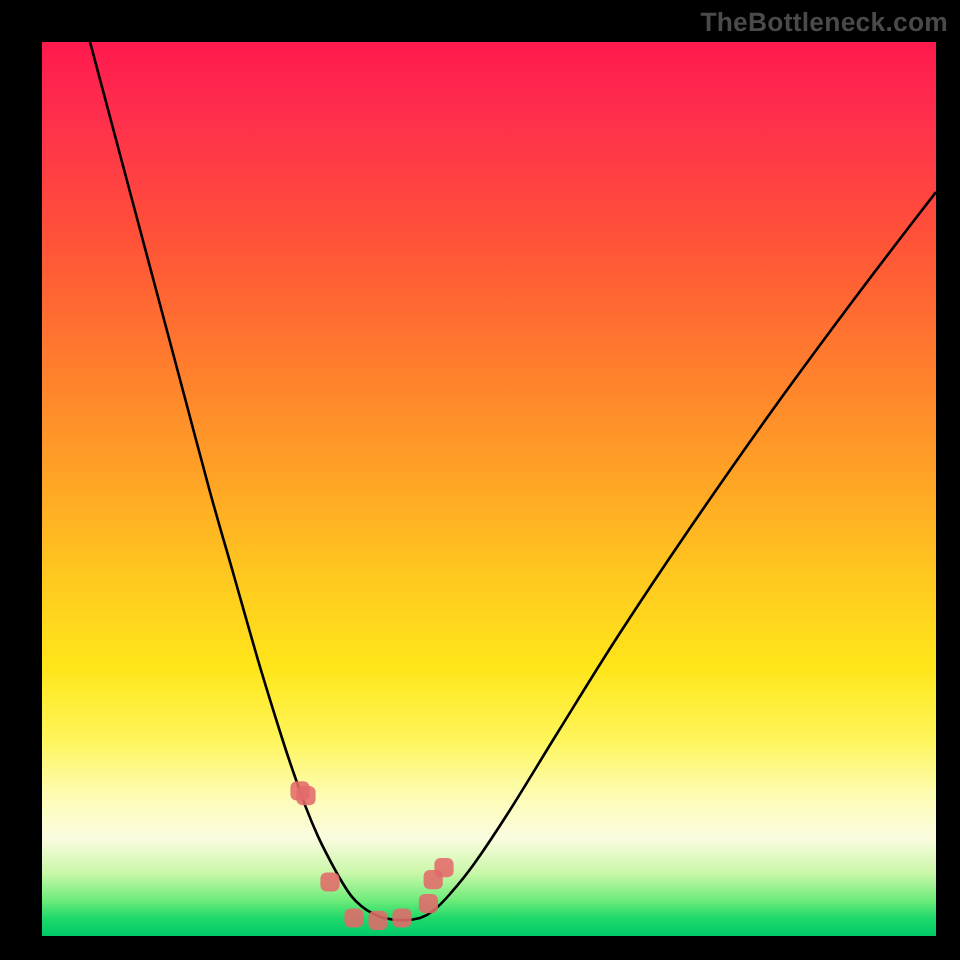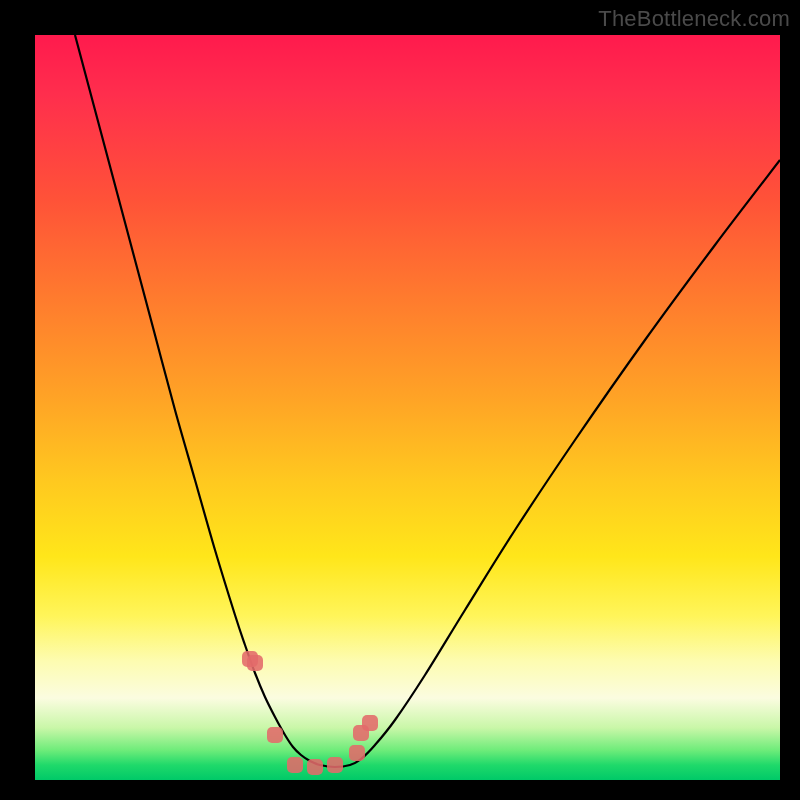--- a/index.html
+++ b/index.html
@@ -49,21 +49,21 @@
     top: 0;
     width: 745px;
     height: 745px;
   }
   .watermark {
     position: absolute;
     top: 6px;
     right: 10px;
     color: #4a4a4a;
     font-size: 22px;
-    font-weight: 400;
+    font-weight: 700;
     letter-spacing: 0.2px;
   }
 </style>
 </head>
 <body>
 
 <div class="frame">
 
   <div class="watermark">TheBottleneck.com</div>
 

